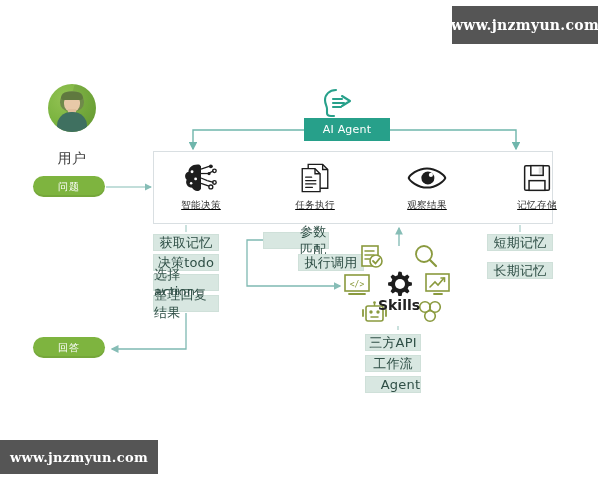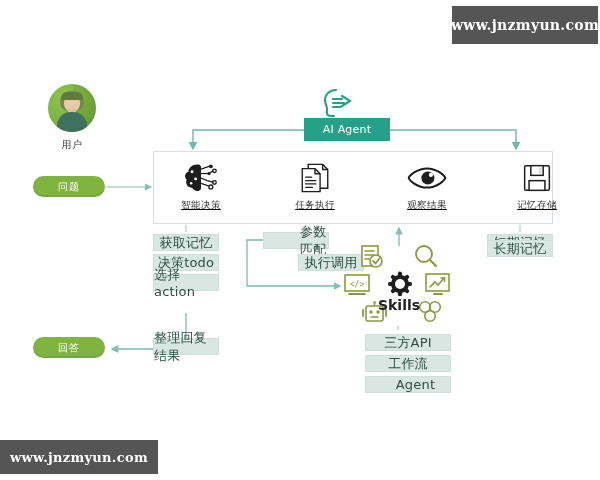--- a/index.html
+++ b/index.html
@@ -62,21 +62,21 @@
     border-radius: 14px 14px 0 0; background: #3f7060;
   }
   .avatar .neck {
     position: absolute; left: 20px; top: 25px; width: 8px; height: 7px; background: #e0bf9d;
   }
   .avatar .shade {
     position: absolute; right: -6px; top: -6px; width: 34px; height: 60px;
     background: rgba(0,0,0,.07); transform: rotate(18deg);
   }
   #user-label {
-    margin-top: 6px; font-size: 10px; color: #3b3b3b; letter-spacing: .5px;
+    margin-top: 18px; font-size: 14px; color: #3b3b3b; letter-spacing: .5px;
   }
 
   
   .pill {
     position: absolute;
     height: 21px; width: 72px;
     border-radius: 11px;
     background: #7eb43f;
     color: #ffffff;
     font-size: 10px;
@@ -120,33 +120,33 @@
   .chip {
     position: absolute;
     width: 66px; height: 17px;
     background: #d8e7e1;
     border: 1px solid #cfe0d9;
     color: #2f4f46;
     font-size: 13px;
     display: flex; align-items: center; justify-content: center;
     letter-spacing: .2px;
   }
-  .chip.wide { width: 86px; }
+  .chip.wide { width: 56px; }
 
   
   #chip-l0 { left: 153px; top: 234px; }
   #chip-l1 { left: 153px; top: 254px; }
   #chip-l2 { left: 153px; top: 274px; }
-  #chip-l3 { left: 153px; top: 295px; margin-top: 43px; }
+  #chip-l3 { left: 153px; top: 295px; }
   
   #chip-m0 { left: 263px; top: 232px; padding-left: 36px; }
   #chip-m1 { left: 263px; top: 254px; margin-left: 35px; }
   
   #chip-r0 { left: 487px; top: 234px; }
-  #chip-r1 { left: 487px; top: 240px; }
+  #chip-r1 { left: 487px; top: 262px; }
   
   #chip-s0 { left: 365px; top: 334px; }
   #chip-s1 { left: 365px; top: 355px; }
   #chip-s2 { left: 365px; top: 376px; padding-left: 15px; }
 
   
   #skills-cluster { position: absolute; left: 344px; top: 244px; width: 110px; height: 82px; }
   .sk { position: absolute; }
   #sk-gear  { left: 40px; top: 26px; }
   #sk-check { left: 16px; top: 0px; }

